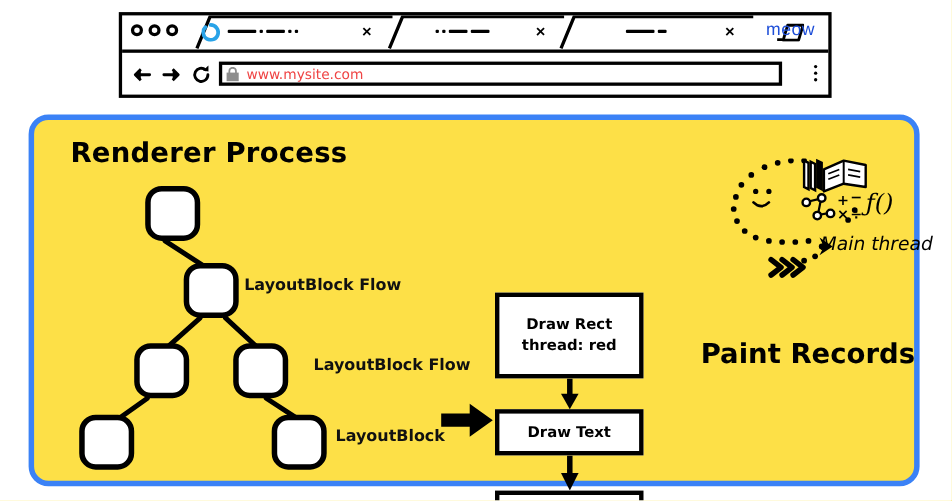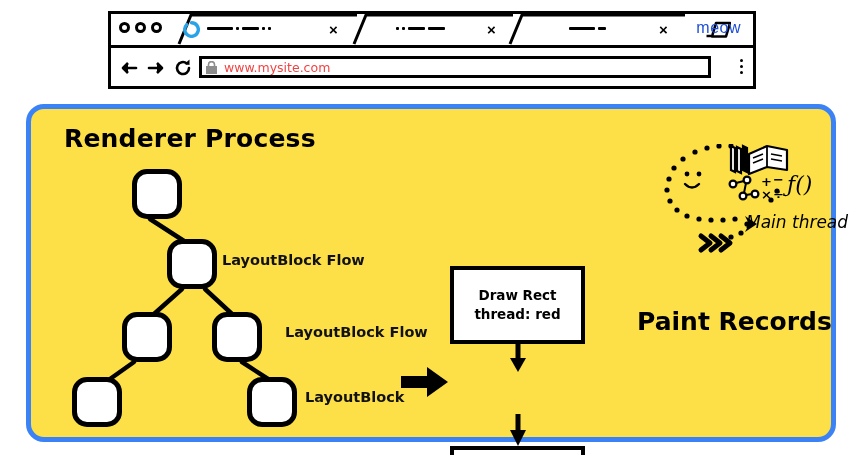--- a/index.html
+++ b/index.html
@@ -406,20 +406,23 @@
     <div class="paint-box" id="paint-box-1">
       <span class="paint-line">Draw Rect</span>
       <span class="paint-line">thread: red</span>
     </div>
 
     <svg class="paint-connector" id="connector-1" viewBox="0 0 20 28" preserveAspectRatio="none">
       <path d="M10 0 L10 16" stroke="#000" stroke-width="5" fill="none"></path>
       <path d="M2 14 L18 14 L10 28 Z" fill="#000"></path>
     </svg>
 
+    <div class="paint-box" id="paint-box-2">
+      <span class="paint-line">Draw Text</span>
+    </div>
 
     <svg class="paint-connector" id="connector-2" viewBox="0 0 20 32" preserveAspectRatio="none">
       <path d="M10 0 L10 18" stroke="#000" stroke-width="5" fill="none"></path>
       <path d="M2 16 L18 16 L10 32 Z" fill="#000"></path>
     </svg>
 
     <div class="paint-box" id="paint-box-3">
       
       
       

